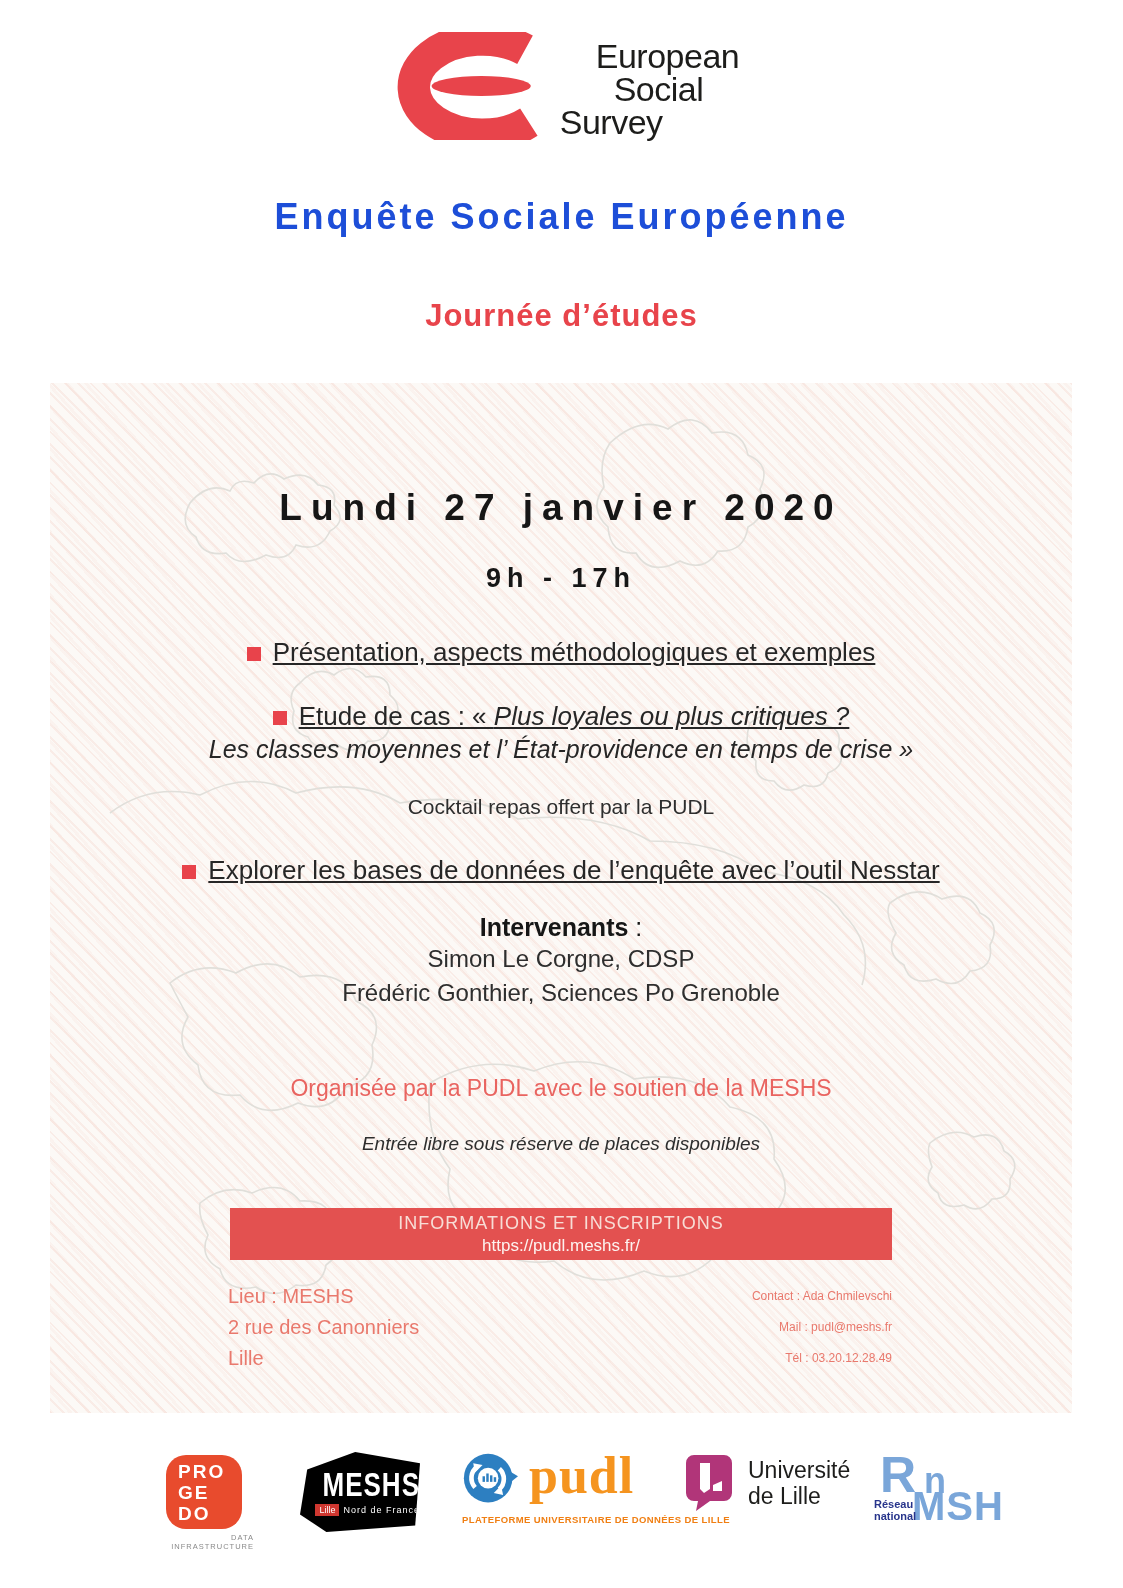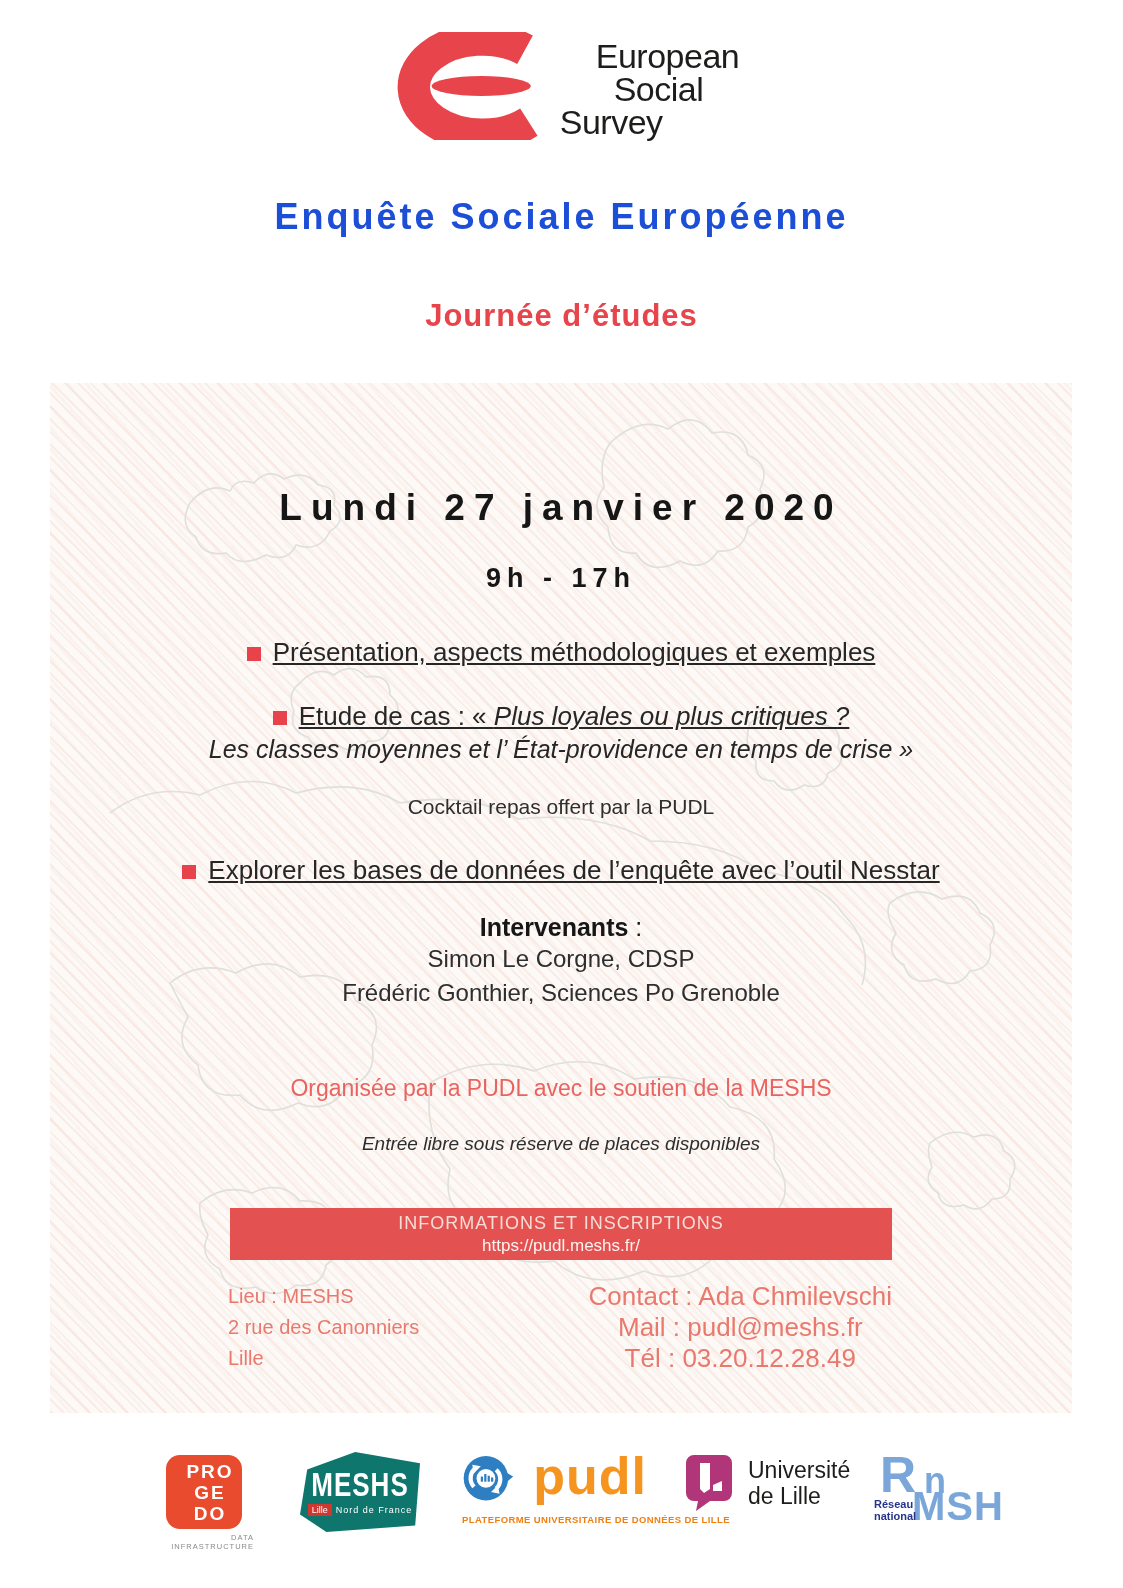--- a/index.html
+++ b/index.html
@@ -52,40 +52,40 @@
   .entry{top:750px;left:0;width:1022px;font-size:19px;font-style:italic;color:#2e2e2e;}
 
   .banner{
     top:825px;left:180px;width:662px;height:52px;background:#e35150;
     display:flex;flex-direction:column;justify-content:center;align-items:center;gap:2px;
   }
   .banner .bl1{font-size:18px;letter-spacing:1px;color:#f8ddd6;}
   .banner .bl2{font-size:17px;color:#fdf3f0;}
 
   .contact-left{top:898px;left:178px;font-size:20px;line-height:31px;color:#e9796d;text-align:left;}
-  .contact-right{top:898px;right:180px;font-size:26px;line-height:31px;color:#e9796d;text-align:center;}
+  .contact-right{top:898px;right:180px;font-size:12px;line-height:31px;color:#e9796d;text-align:right;}
 
   
   .logo-progedo{top:1455px;left:166px;width:90px;text-align:right;}
-  .progedo-box{width:76px;height:74px;background:#e84b2d;border-radius:14px;color:#fff;
-    font-weight:bold;font-size:19px;line-height:21px;letter-spacing:2px;text-align:center;
+  .progedo-box{width:76px;height:74px;background:#e84b2d;border-radius:20px;color:#fff;
+    font-weight:bold;font-size:19px;line-height:21px;letter-spacing:2px;text-align:left;
     padding:6px 0 0 12px;box-sizing:border-box;}
   .progedo-cap{font-size:7.5px;color:#8a8a8a;letter-spacing:1px;line-height:9px;margin-top:4px;padding-right:2px;}
 
   .logo-meshs{top:1452px;left:300px;width:120px;height:80px;}
-  .meshs-shape{position:absolute;top:0;left:0;width:120px;height:80px;background:#0f766e;
+  .meshs-shape{position:absolute;top:0;left:0;width:120px;height:80px;background:#000000;
     clip-path:polygon(6% 22%,46% 0%,100% 14%,96% 92%,22% 100%,0% 78%);
-    display:flex;flex-direction:column;justify-content:center;align-items:center;}
+    display:flex;flex-direction:column;justify-content:center;align-items:flex-end;}
   .meshs-name{color:#fff;font-weight:bold;font-size:26px;letter-spacing:1px;transform:scaleY(1.25);margin-top:2px;}
   .meshs-sub{display:flex;align-items:center;gap:4px;margin-top:3px;}
   .meshs-lille{background:#cf3730;color:#fff;font-size:9px;padding:1px 4px;}
   .meshs-ndf{color:#fff;font-size:9px;letter-spacing:1px;}
 
   .logo-pudl{top:1452px;left:462px;width:185px;}
-  .pudl-row{display:flex;align-items:center;gap:20px;}
+  .pudl-row{display:flex;align-items:center;gap:11px;font-family:Liberation Serif, serif;}
   .pudl-icon{width:56px;height:56px;}
   .pudl-name{color:#f5941f;font-size:52px;font-weight:bold;line-height:52px;letter-spacing:1px;transform:translateY(-4px);}
   .pudl-cap{color:#f07f13;font-size:9.5px;font-weight:bold;letter-spacing:0.4px;margin-top:6px;white-space:nowrap;}
 
   .logo-ul{top:1455px;left:686px;width:160px;}
   .ul-row{display:flex;align-items:flex-start;gap:16px;}
   .ul-mark{width:46px;height:56px;flex:0 0 auto;}
   .ul-text{font-size:23px;line-height:26px;color:#1d1d1b;padding-top:2px;}
 
   .logo-rnmsh{top:1452px;left:872px;width:130px;height:80px;}

